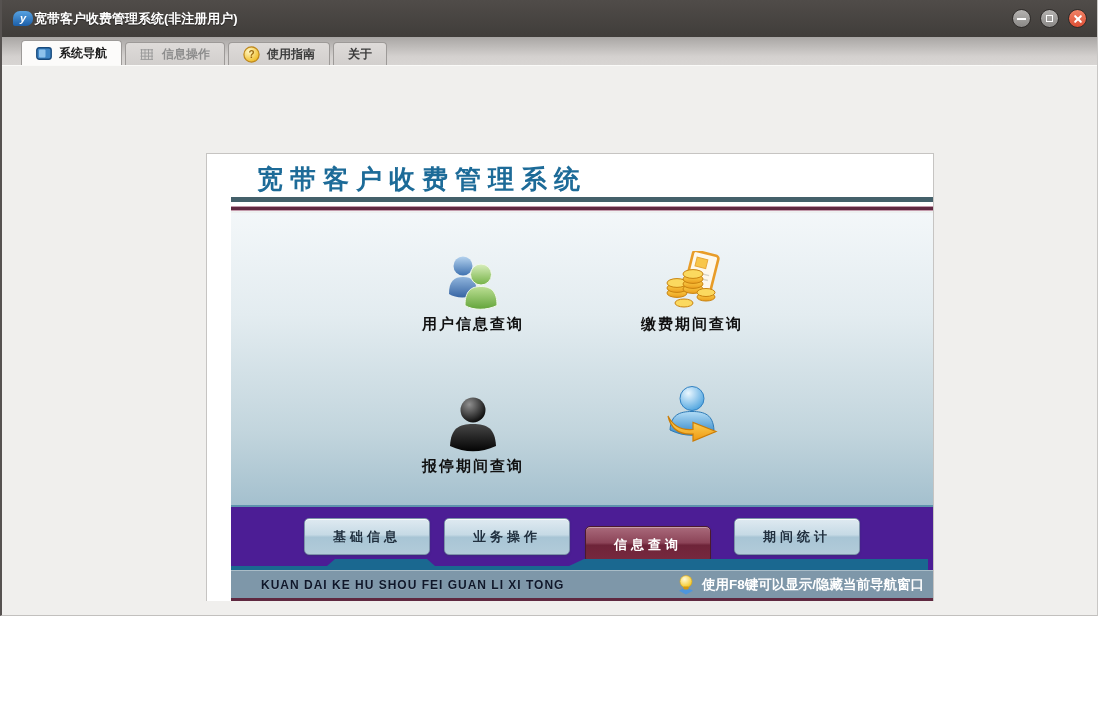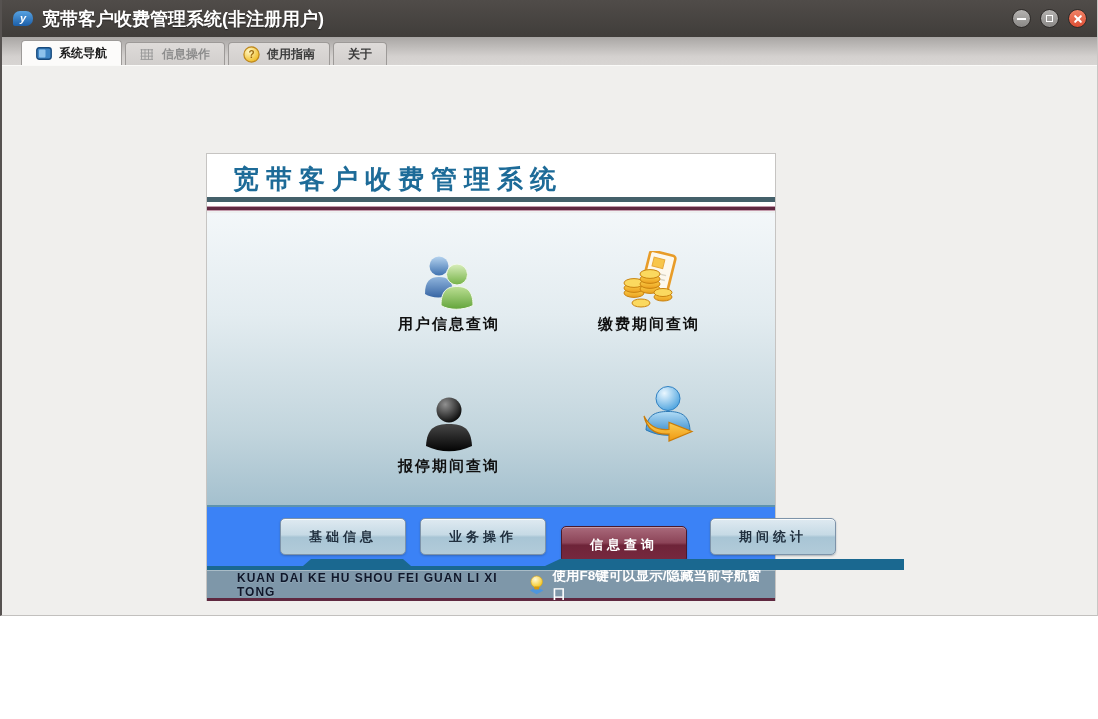--- a/index.html
+++ b/index.html
@@ -8,21 +8,21 @@
   .app-window { position:absolute; left:0; top:0; width:1098px; height:616px;
     background:#f0efed; border-left:2px solid #565250; border-right:1px solid #c9c7c5;
     border-bottom:1px solid #c2c0be; }
 
   
   .titlebar { position:absolute; left:0; top:0; right:0; height:37px;
     background:linear-gradient(#504c49,#403d3a); display:flex; align-items:center; }
   .app-logo { width:20px; height:15px; margin-left:11px; background:linear-gradient(#57a2e2,#1c5fa8);
     border-radius:7px 7px 7px 2px; color:#fff; font-size:11px; font-weight:bold;
     text-align:center; line-height:14px; font-style:italic; }
-  .titlebar-title { color:#ffffff; font-size:18px; font-weight:bold; margin-left:9px;
+  .titlebar-title { color:#ffffff; font-size:13px; font-weight:bold; margin-left:1px;
     text-shadow:0 1px 1px rgba(0,0,0,.5); }
   .win-controls { position:absolute; right:10px; top:9px; display:flex; gap:9px; }
   .win-btn { width:19px; height:19px; border-radius:50%; position:relative;
     border:1px solid #2e2b29; }
   .win-btn.min,.win-btn.max { background:linear-gradient(#b5b3b1,#8a8886); }
   .win-btn.close { background:linear-gradient(#f08266,#dd4f35); }
   .glyph-min { position:absolute; left:4px; top:8px; width:9px; height:2px; background:#fdfdfd; }
   .glyph-max { position:absolute; left:5px; top:5px; width:7px; height:7px; border:1.6px solid #fdfdfd; }
   .glyph-x1,.glyph-x2 { position:absolute; left:4px; top:8px; width:10px; height:2px; background:#fff; border-radius:1px; }
   .glyph-x1 { transform:rotate(45deg);} .glyph-x2 { transform:rotate(-45deg);}
@@ -32,43 +32,43 @@
     background:linear-gradient(#a9a6a4,#d4d1cf 70%,#d8d5d3);
     border-bottom:1px solid #fafaf8; display:flex; align-items:flex-end; padding-left:19px; }
   .tab { height:23px; display:flex; align-items:center; gap:7px; padding:0 14px;
     background:linear-gradient(#dedbd9,#d2cfcd); border:1px solid #9d9a98; border-bottom:none;
     border-radius:4px 4px 0 0; margin-right:3px; font-size:12px; font-weight:600; color:#3c3c3c; }
   .tab.active { background:#fcfbfa; height:25px; color:#1d1d1d; }
   .tab.disabled { color:#8d8d8d; }
   .tab svg { display:block; }
 
   
-  .panel { position:absolute; left:204px; top:153px; width:570px; height:448px;
-    background:#ffffff; border:1px solid #c6c4c2; border-bottom:none; }
+  .panel { position:absolute; left:204px; top:153px; width:728px; height:448px;
+    background:#ffffff; border:1px solid #c6c4c2; border-bottom:none;padding-left:24px; }
   .panel-header { height:43px; background:#ffffff; padding:8px 0 0 26px; }
   .panel-title { font-size:26px; font-weight:bold; color:#1d6b98; letter-spacing:7px; }
   .stripe { width:100%; }
   .s1 { height:5px; background:#44606a; }
   .s2 { height:4px; background:#ffffff; }
   .s3 { height:1px; background:#c39aab; }
   .s4 { height:3px; background:#5f2840; }
   .s5 { height:1px; background:#c39aab; }
   .s6 { height:2px; background:#eef0f0; }
 
   .panel-body { position:relative; height:292px;
     background:linear-gradient(#f3f7f9 0%,#e3ecf0 35%,#c2d5dd 75%,#a4c0ce 100%); }
   .shortcut { position:absolute; width:220px; text-align:center; cursor:pointer; }
   .shortcut .ic { display:block; margin:0 auto; }
   .shortcut .lbl { margin-top:4px; font-size:15px; font-weight:bold; color:#101010; letter-spacing:2px; }
-  .pos-1 { left:132px; top:40px; } .pos-2 { left:332px; top:38px; }
+  .pos-1 { left:132px; top:40px; } .pos-2 { left:351px; top:38px; }
   .pos-3 { left:132px; top:182px; } .pos-4 { left:351px; top:171px; }
 
   .body-sep { height:2px; background:#5e93ad; }
 
-  .navstrip { position:relative; height:63px; background:#3b82f6; }
+  .navstrip { position:relative; height:63px; background:#4c1d95; }
   .cat-btn { position:absolute; top:11px; width:126px; height:37px; border-radius:5px;
     border:1px solid #7d93a9; font-family:inherit; font-size:13px; font-weight:bold;
     letter-spacing:4px; color:#21303f; cursor:pointer;
     background:linear-gradient(#dfeaf1 0%,#c6dae5 45%,#a8c5d5 52%,#b2cbd9 100%);
     box-shadow:0 1px 2px rgba(40,60,80,.35), inset 0 1px 0 rgba(255,255,255,.8); }
   .cat-btn.active { border-color:#4c1a2c; color:#ffffff;
     background:linear-gradient(#a96a7b 0%,#8c4458 45%,#6e2439 52%,#78293f 100%);
     box-shadow:0 1px 2px rgba(40,60,80,.35), inset 0 1px 0 rgba(255,255,255,.35);margin-top:8px; }
   .b1 { left:73px; } .b2 { left:213px; } .b3 { left:354px; } .b4 { left:503px; }
   .wavebar { position:absolute; left:0; bottom:0; width:697px; height:11px; display:block; }

